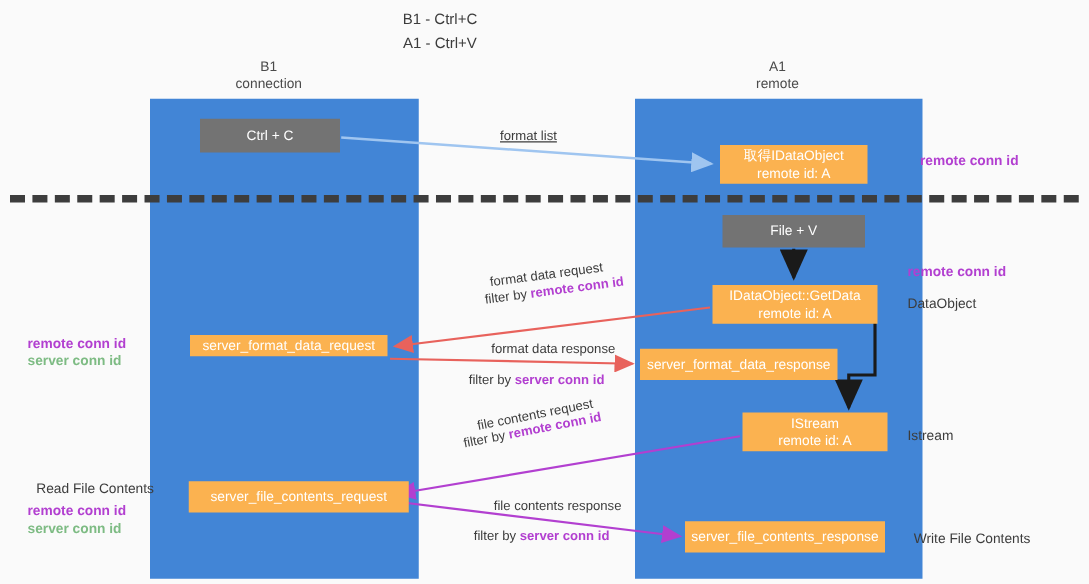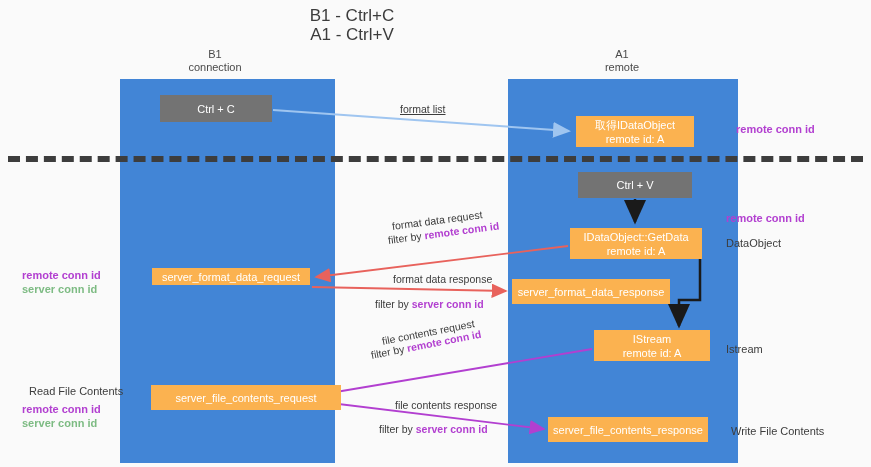--- a/index.html
+++ b/index.html
@@ -6,21 +6,21 @@
   body{
     width:871px;height:467px;position:relative;overflow:hidden;
     font-family:"Liberation Sans","DejaVu Sans",sans-serif;
     color:#3c3c3c;
   }
   .canvas{position:absolute;inset:0;}
 
   
   .title{
     position:absolute;left:0;top:6px;width:704px;text-align:center;
-    font-size:17px;line-height:19px;color:#3c3c3c;
+    font-size:12px;line-height:19px;color:#3c3c3c;
   }
 
   
   .colhead{
     position:absolute;text-align:center;font-size:11px;line-height:13px;color:#4a4a4a;
   }
   #head-b1{left:155px;top:48px;width:120px;}
   #head-a1{left:562px;top:48px;width:120px;}
 
   
@@ -44,21 +44,21 @@
   .node.orange{background:#f9b койное;}
   .node.orange{background:#fbb250;}
 
   #n-ctrlc{left:160px;top:95px;width:112px;height:27px;}
   #n-getido{left:576px;top:116px;width:118px;height:31px;}
   #n-ctrlv{left:578px;top:172px;width:114px;height:26px;}
   #n-getdata{left:570px;top:228px;width:132px;height:31px;}
   #n-sfdreq{left:152px;top:268px;width:158px;height:17px;}
   #n-sfdresp{left:512px;top:279px;width:158px;height:25px;}
   #n-istream{left:594px;top:330px;width:116px;height:31px;}
-  #n-sfcreq{left:151px;top:385px;width:190px;height:25px;}
+  #n-sfcreq{left:151px;top:385px;width:176px;height:25px;}
   #n-sfcresp{left:548px;top:417px;width:160px;height:25px;}
 
   
   .sidelabel{position:absolute;font-size:11px;line-height:14px;}
   .sidelabel .pur{color:#b23fd0;font-weight:bold;}
   .sidelabel .grn{color:#7dbb83;font-weight:bold;}
   .sidelabel .plain{color:#3c3c3c;margin-top:32px;}
 
   #s-rc1{left:736px;top:122px;}
   #s-rc2{left:726px;top:211px;}
@@ -149,21 +149,21 @@
   <div class="node green" id="n-ctrlc">
     <span>Ctrl + C</span>
   </div>
 
   <div class="node orange" id="n-getido">
     <span>取得IDataObject</span>
     <span>remote id: A</span>
   </div>
 
   <div class="node green" id="n-ctrlv">
-    <span>Ctrl + V</span>
+    <span>File + V</span>
   </div>
 
   <div class="node orange" id="n-getdata">
     <span>IDataObject::GetData</span>
     <span>remote id: A</span>
   </div>
 
   <div class="node orange" id="n-sfdreq">
     <span>server_format_data_request</span>
   </div>

